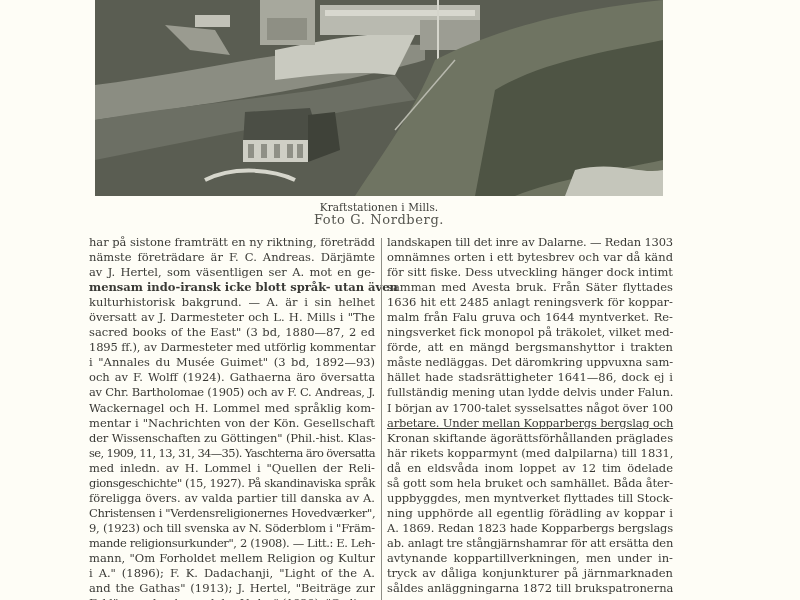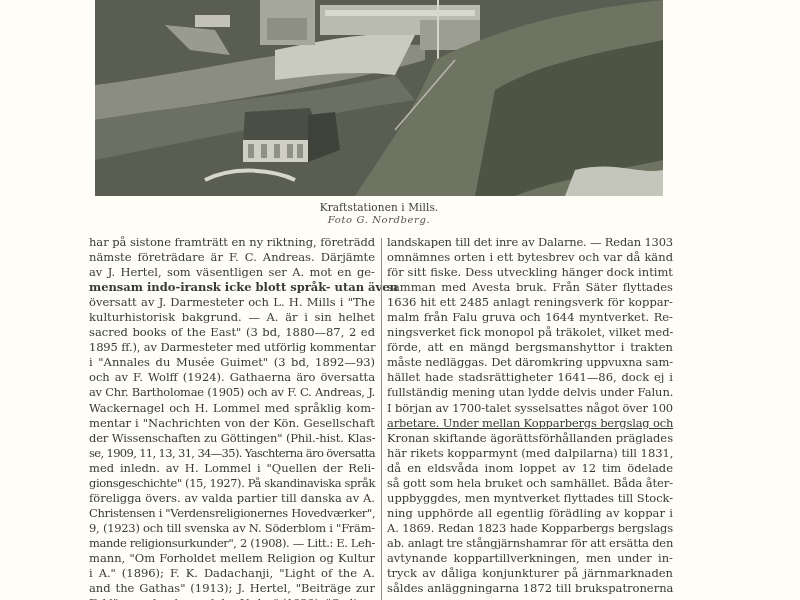--- a/index.html
+++ b/index.html
@@ -15,21 +15,21 @@
     overflow: hidden;
     background:
       radial-gradient(ellipse 60px 30px at 150px 160px, rgba(230,230,220,0.5), transparent),
       linear-gradient(180deg, #3e4138 0%, #55584e 40%, #6a6c62 70%, #4c4f45 100%);
   }
   .photo svg { position: absolute; left: 0; top: 0; }
   .caption {
     position: absolute; left: 95px; top: 201px; width: 568px; text-align: center;
   }
   .caption .title { font-size: 10.5px; line-height: 13px; letter-spacing: 0.1px; color: #3c3c38; }
-  .caption .credit { font-size: 10px; line-height: 11px; font-style: italic; color: #55554f; letter-spacing: 0.6px; }
+  .caption .credit { font-size: 13px; line-height: 11px; color: #55554f; letter-spacing: 0.6px; }
   .col {
     position: absolute; top: 235px; width: 286px;
     font-size: 11.5px; line-height: 15.05px;
     text-align: justify;
   }
   .col-left { left: 89px; }
   .col-right { left: 387px; }
   .col .line {
     display: block; white-space: nowrap; text-align: justify; text-align-last: justify;
     height: 15.05px; overflow: visible;
@@ -80,22 +80,22 @@
 <div class="caption">
   <div class="title">Kraftstationen i Mills.</div>
   <div class="credit">Foto G. Nordberg.</div>
 </div>
 
 <div class="col col-left">
   <span class="line" style="display: block; letter-spacing: -0.04px; width: 286px;">har på sistone framträtt en ny riktning, företrädd</span>
   <span class="line" style="display: block; width: 286px;">nämste företrädare är F. C. Andreas. Därjämte</span>
   <span class="line" style="display: block; width: 286px;">av J. Hertel, som väsentligen ser A. mot en ge-</span>
   <span class="line" style="display: block; width: 286px; font-weight: bold;">mensam indo-iransk icke blott språk- utan även</span>
+  <span class="line" style="display: block; width: 286px;">kulturhistorisk bakgrund. — A. är i sin helhet</span>
   <span class="line" style="display: block; width: 286px;">översatt av J. Darmesteter och L. H. Mills i "The</span>
-  <span class="line" style="display: block; width: 286px;">kulturhistorisk bakgrund. — A. är i sin helhet</span>
   <span class="line" style="display: block; width: 286px;">sacred books of the East" (3 bd, 1880—87, 2 ed</span>
   <span class="line" style="display: block; letter-spacing: -0.145833px; width: 286px;">1895 ff.), av Darmesteter med utförlig kommentar</span>
   <span class="line" style="display: block; width: 286px;">i "Annales du Musée Guimet" (3 bd, 1892—93)</span>
   <span class="line" style="display: block; width: 286px;">och av F. Wolff (1924). Gathaerna äro översatta</span>
   <span class="line" style="display: block; letter-spacing: -0.254902px; width: 286px;">av Chr. Bartholomae (1905) och av F. C. Andreas, J.</span>
   <span class="line" style="display: block; width: 286px;">Wackernagel och H. Lommel med språklig kom-</span>
   <span class="line" style="display: block; width: 286px;">mentar i "Nachrichten von der Kön. Gesellschaft</span>
   <span class="line" style="display: block; letter-spacing: -0.156863px; width: 286px;">der Wissenschaften zu Göttingen" (Phil.-hist. Klas-</span>
   <span class="line" style="display: block; letter-spacing: -0.648148px; width: 286px;">se, 1909, 11, 13, 31, 34—35). Yaschterna äro översatta</span>
   <span class="line" style="display: block; width: 286px;">med inledn. av H. Lommel i "Quellen der Reli-</span>

